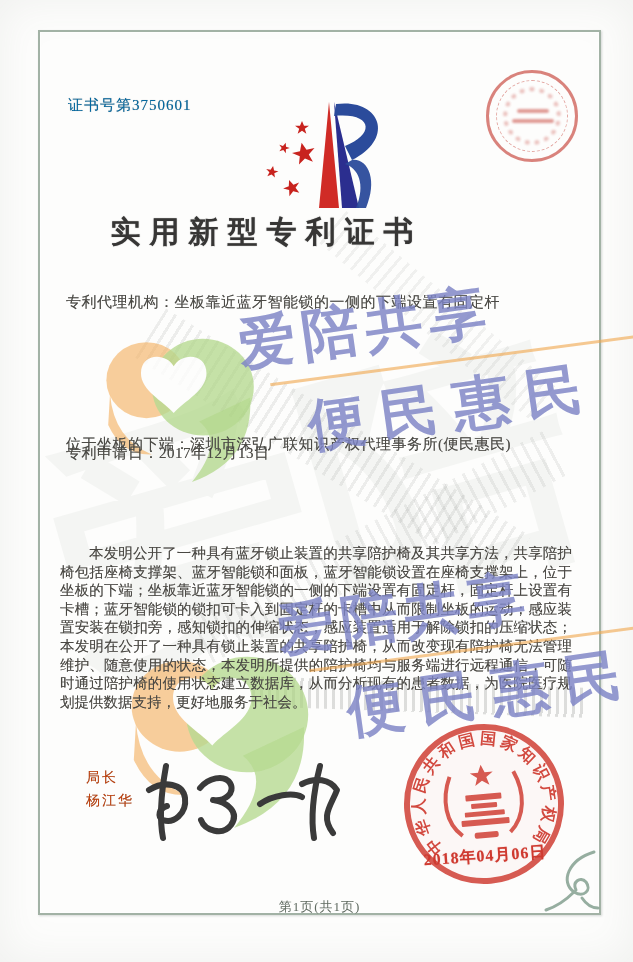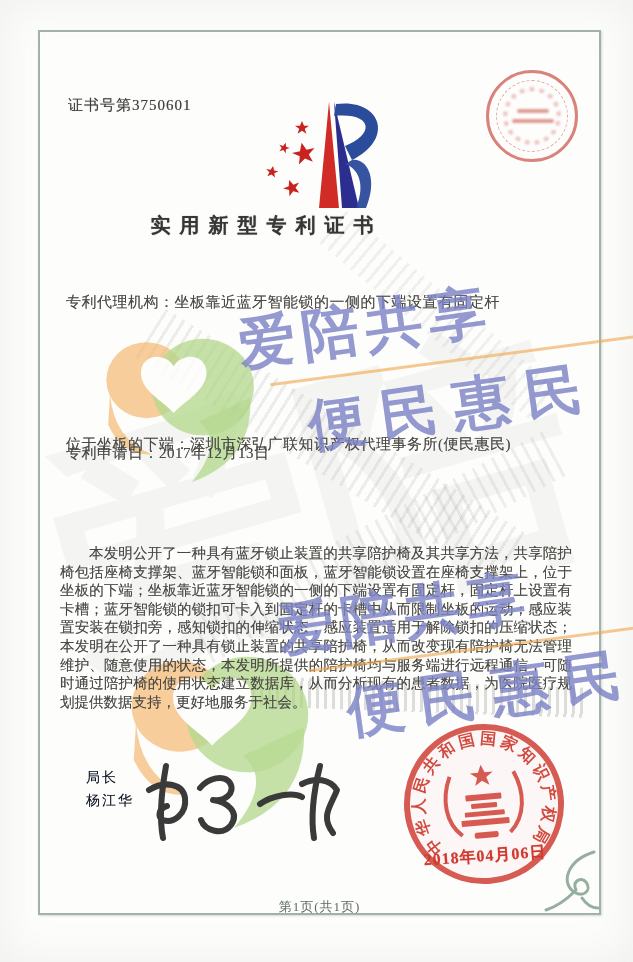--- a/index.html
+++ b/index.html
@@ -11,46 +11,46 @@
   .photo {
     position:absolute; inset:0; background:#fdfdfc;
     box-shadow: inset 0 0 45px rgba(120,130,120,0.10);
   }
   .frame {
     position:absolute; left:38px; top:30px; width:563px; height:885px;
     border:2px solid #a2b2a5;
     box-shadow: inset 0 0 0 1px rgba(255,255,255,.6), 1px 1px 2px rgba(140,150,142,.35);
   }
   .cert-no {
-    position:absolute; left:68px; top:96px; font-size:15px; color:#404040;
+    position:absolute; left:68px; top:96px; font-size:15px; color:#0369a1;
     letter-spacing:1px; text-shadow:0 0 .7px rgba(70,70,70,.55);
   }
   
   .logo { position:absolute; left:228px; top:96px; width:184px; height:118px; }
   
   .title {
     position:absolute; left:38px; top:212px; width:457px; text-align:center;
-    font-size:20px; font-weight:bold; color:#373635; letter-spacing:9px;
+    font-size:30px; font-weight:bold; color:#373635; letter-spacing:9px;
     text-shadow:0 0 1px rgba(50,50,50,.6);
   }
   
   .field {
     position:absolute; left:66px; width:512px; font-size:15px; color:#4b4a45;
     letter-spacing:.5px; text-shadow:0 0 .6px rgba(70,70,70,.5); white-space:nowrap;
   }
   .f0{top:293px;} .f1{top:331px;} .f2{top:364px;} .f3{top:399px;margin-top:45px;} .f4{top:435px;} .f5{top:468px;}
   
   .abstract {
     position:absolute; left:60px; top:497px; width:512px;
     font-size:14.5px; line-height:18.6px; color:#4a4843; text-align:justify;
     text-indent:2em; text-shadow:0 0 .6px rgba(70,70,70,.5);margin-top:47px;
   }
   
   .signer {
-    position:absolute; left:86px; top:766px; font-size:14px; color:#0f172a;
+    position:absolute; left:86px; top:766px; font-size:14px; color:#c2410c;
     line-height:23px; letter-spacing:2px; text-shadow:0 0 .6px rgba(70,70,70,.5);
   }
   .signature { position:absolute; left:142px; top:750px; width:214px; height:98px; }
   
   .seal { position:absolute; left:398px; top:718px; width:172px; height:172px; transform:rotate(-5deg); opacity:.92; }
   .seal-date {
     position:absolute; left:400px; top:846px; width:170px; text-align:center;
     color:#cf3a30; font-size:16px; font-weight:bold; transform:rotate(-4deg);
     letter-spacing:1px; text-shadow:0 0 1px rgba(207,58,48,.5);
   }

